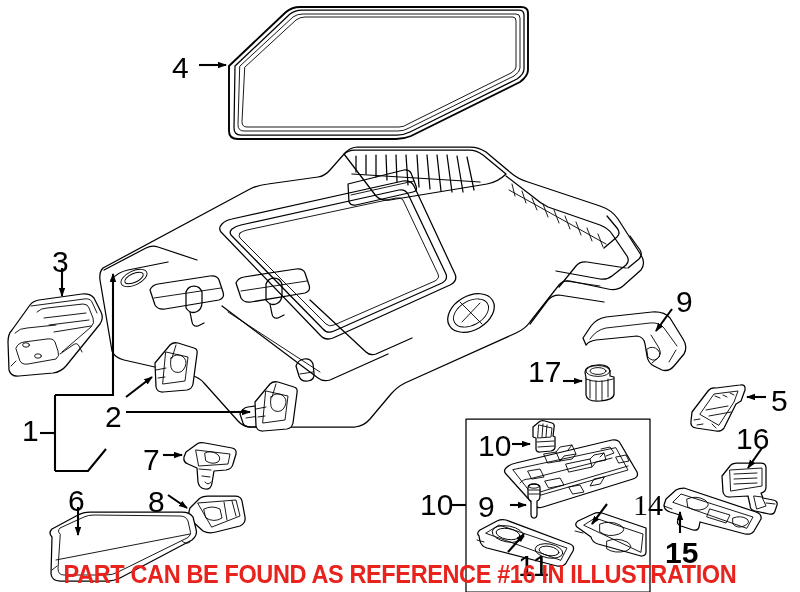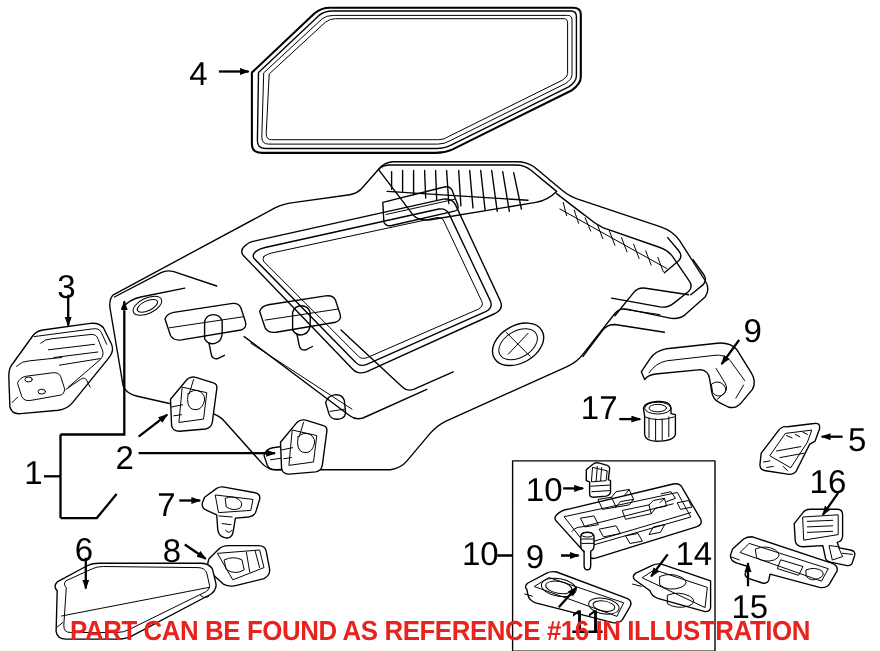--- a/index.html
+++ b/index.html
@@ -448,20 +448,20 @@
   <div class="callout" style="left:172px; top:53px;">4</div>
   <div class="callout" style="left:771px; top:386px;">5</div>
   <div class="callout" style="left:68px;  top:486px;">6</div>
   <div class="callout" style="left:143px; top:445px;">7</div>
   <div class="callout" style="left:148px; top:487px;">8</div>
   <div class="callout" style="left:676px; top:287px;">9</div>
   <div class="callout" style="left:420px; top:490px;">10</div>
   <div class="callout" style="left:486px; top:551px;margin-left:32px;">11</div>
   <div class="callout" style="left:478px; top:492px;">9</div>
   <div class="callout" style="left:478px; top:431px;">10</div>
-  <div class="callout" style="left:614px; top:490px;">14</div>
-  <div class="callout" style="left:665px; top:538px;">15</div>
+  <div class="callout" style="left:633px; top:490px;font-family:Liberation Serif, serif;">14</div>
+  <div class="callout" style="left:665px; top:538px;font-weight:bold;">15</div>
   <div class="callout" style="left:736px; top:424px;">16</div>
   <div class="callout" style="left:528px; top:357px;">17</div>
 
   <div id="watermark">PART CAN BE FOUND AS REFERENCE #16 IN ILLUSTRATION</div>
 
 </div>
 
 </body></html>

